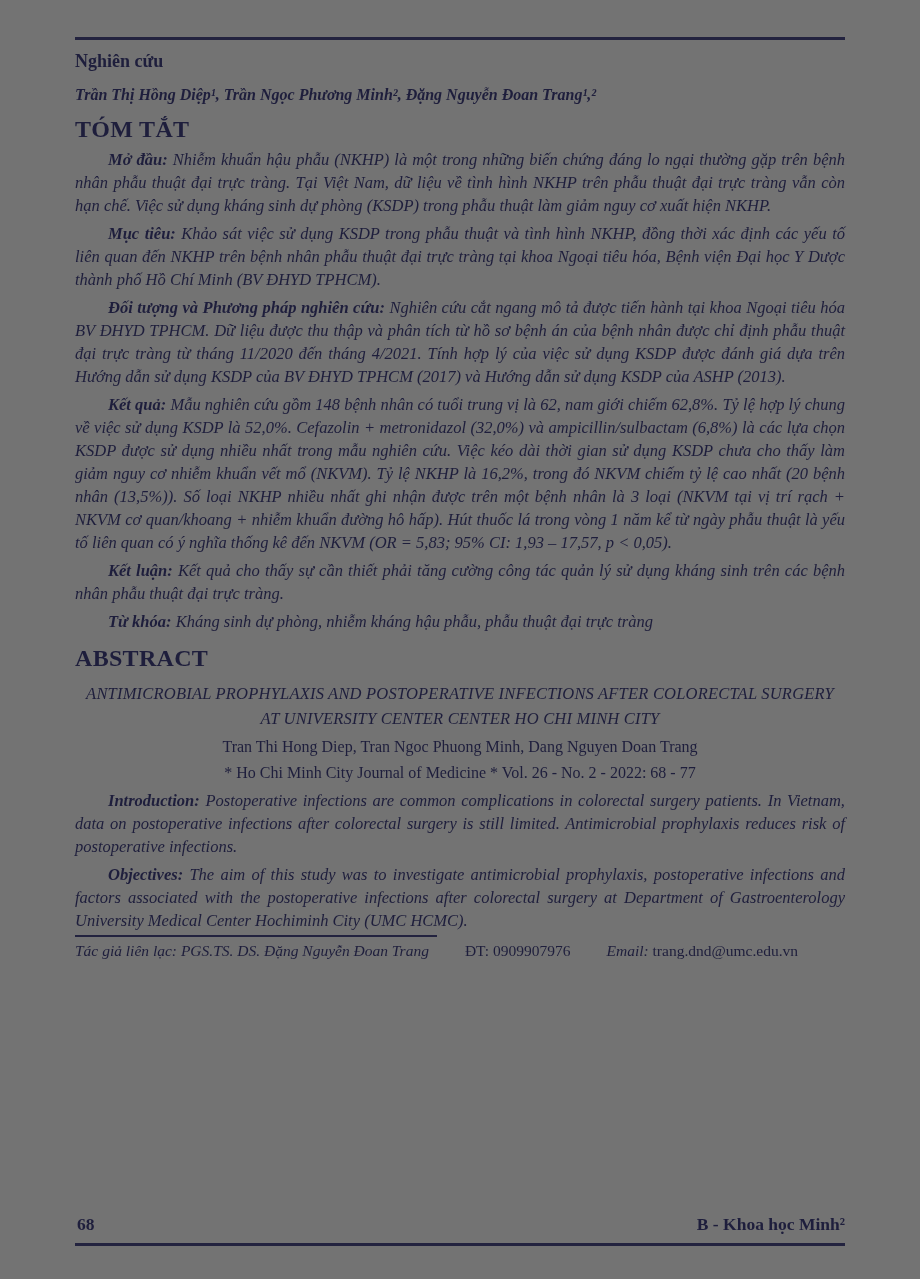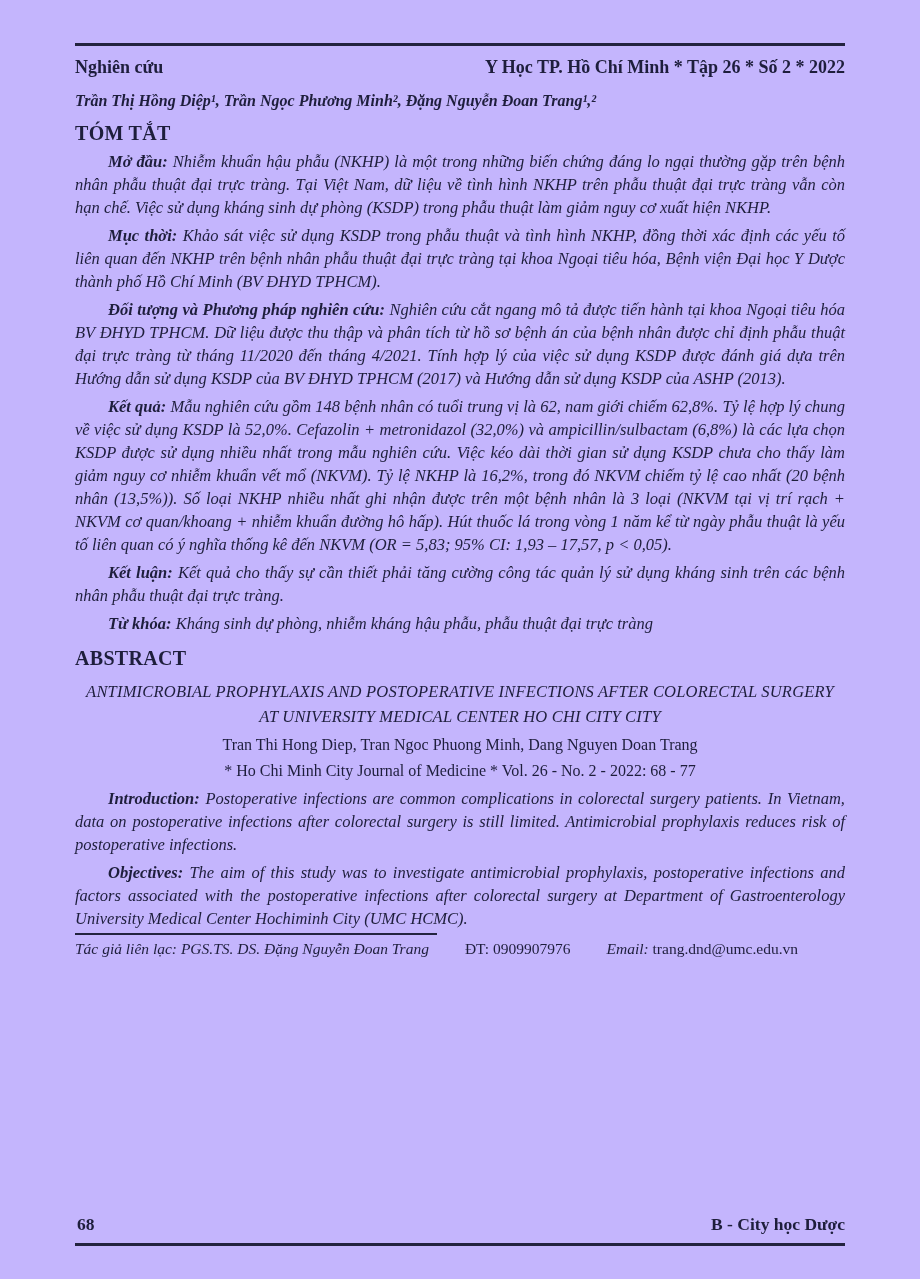--- a/index.html
+++ b/index.html
@@ -1,22 +1,22 @@
 <!DOCTYPE html>
 <html><head>
 <meta charset="utf-8">
 <style>
   * { box-sizing: border-box; }
   html, body { margin: 0; padding: 0; background: #ffffff; }
   .page {
     position: relative;
     width: 920px;
     height: 1279px;
-    background: #c4b5fd;
-    padding: 6px 75px;
+    background: #737373;
+    padding: 0 75px;
     overflow: hidden;
     font-family: "Liberation Serif", "DejaVu Serif", serif;
     color: #1e1e3c;
   }
   .rule { background: #23233f; }
   .top-rule { margin-top: 37px; height: 3px; }
   .header {
     display: flex;
     justify-content: space-between;
     align-items: baseline;
@@ -35,21 +35,21 @@
   .title .line { display: block; }
   .authors {
     margin-top: 14px;
     text-align: left;
     font-size: 16px;
     font-weight: bold;
     font-style: italic;
   }
   .section-heading {
     margin-top: 12px;
-    font-size: 20px;
+    font-size: 24px;
     font-weight: bold;
     letter-spacing: 0.3px;
   }
   .para {
     margin: 5px 0 0 0;
     font-size: 16.5px;
     font-style: italic;
     line-height: 23px;
     text-align: justify;
     text-indent: 33px;
@@ -108,55 +108,54 @@
 </style>
 </head>
 <body>
 
 <div class="page">
 
   <div class="rule top-rule"></div>
 
   <div class="header">
     <span>Nghiên cứu</span>
-    <span>Y Học TP. Hồ Chí Minh * Tập 26 * Số 2 * 2022</span>
   </div>
 
 
   <div class="authors">Trần Thị Hồng Diệp¹, Trần Ngọc Phương Minh², Đặng Nguyễn Đoan Trang¹,²</div>
 
   <div class="section-heading">TÓM TẮT</div>
 
   <p class="para">
     <span class="label">Mở đầu:</span><span> Nhiễm khuẩn hậu phẫu (NKHP) là một trong những biến chứng đáng lo ngại thường gặp trên bệnh nhân phẫu thuật đại trực tràng. Tại Việt Nam, dữ liệu về tình hình NKHP trên phẫu thuật đại trực tràng vẫn còn hạn chế. Việc sử dụng kháng sinh dự phòng (KSDP) trong phẫu thuật làm giảm nguy cơ xuất hiện NKHP.</span>
   </p>
 
   <p class="para">
-    <span class="label">Mục thời:</span><span> Khảo sát việc sử dụng KSDP trong phẫu thuật và tình hình NKHP, đồng thời xác định các yếu tố liên quan đến NKHP trên bệnh nhân phẫu thuật đại trực tràng tại khoa Ngoại tiêu hóa, Bệnh viện Đại học Y Dược thành phố Hồ Chí Minh (BV ĐHYD TPHCM).</span>
+    <span class="label">Mục tiêu:</span><span> Khảo sát việc sử dụng KSDP trong phẫu thuật và tình hình NKHP, đồng thời xác định các yếu tố liên quan đến NKHP trên bệnh nhân phẫu thuật đại trực tràng tại khoa Ngoại tiêu hóa, Bệnh viện Đại học Y Dược thành phố Hồ Chí Minh (BV ĐHYD TPHCM).</span>
   </p>
 
   <p class="para">
     <span class="label">Đối tượng và Phương pháp nghiên cứu:</span><span> Nghiên cứu cắt ngang mô tả được tiến hành tại khoa Ngoại tiêu hóa BV ĐHYD TPHCM. Dữ liệu được thu thập và phân tích từ hồ sơ bệnh án của bệnh nhân được chỉ định phẫu thuật đại trực tràng từ tháng 11/2020 đến tháng 4/2021. Tính hợp lý của việc sử dụng KSDP được đánh giá dựa trên Hướng dẫn sử dụng KSDP của BV ĐHYD TPHCM (2017) và Hướng dẫn sử dụng KSDP của ASHP (2013).</span>
   </p>
 
   <p class="para">
     <span class="label">Kết quả:</span><span> Mẫu nghiên cứu gồm 148 bệnh nhân có tuổi trung vị là 62, nam giới chiếm 62,8%. Tỷ lệ hợp lý chung về việc sử dụng KSDP là 52,0%. Cefazolin + metronidazol (32,0%) và ampicillin/sulbactam (6,8%) là các lựa chọn KSDP được sử dụng nhiều nhất trong mẫu nghiên cứu. Việc kéo dài thời gian sử dụng KSDP chưa cho thấy làm giảm nguy cơ nhiễm khuẩn vết mổ (NKVM). Tỷ lệ NKHP là 16,2%, trong đó NKVM chiếm tỷ lệ cao nhất (20 bệnh nhân (13,5%)). Số loại NKHP nhiều nhất ghi nhận được trên một bệnh nhân là 3 loại (NKVM tại vị trí rạch + NKVM cơ quan/khoang + nhiễm khuẩn đường hô hấp). Hút thuốc lá trong vòng 1 năm kể từ ngày phẫu thuật là yếu tố liên quan có ý nghĩa thống kê đến NKVM (OR = 5,83; 95% CI: 1,93 – 17,57, p &lt; 0,05).</span>
   </p>
 
   <p class="para">
     <span class="label">Kết luận:</span><span> Kết quả cho thấy sự cần thiết phải tăng cường công tác quản lý sử dụng kháng sinh trên các bệnh nhân phẫu thuật đại trực tràng.</span>
   </p>
 
   <p class="para">
     <span class="label">Từ khóa:</span><span> Kháng sinh dự phòng, nhiễm kháng hậu phẫu, phẫu thuật đại trực tràng</span>
   </p>
 
   <div class="section-heading">ABSTRACT</div>
 
-  <div class="abstract-title">ANTIMICROBIAL PROPHYLAXIS AND POSTOPERATIVE INFECTIONS AFTER COLORECTAL SURGERY AT UNIVERSITY MEDICAL CENTER HO CHI CITY CITY</div>
+  <div class="abstract-title">ANTIMICROBIAL PROPHYLAXIS AND POSTOPERATIVE INFECTIONS AFTER COLORECTAL SURGERY AT UNIVERSITY CENTER CENTER HO CHI MINH CITY</div>
 
   <div class="abstract-authors">Tran Thi Hong Diep, Tran Ngoc Phuong Minh, Dang Nguyen Doan Trang</div>
 
   <div class="journal-line">* Ho Chi Minh City Journal of Medicine * Vol. 26 - No. 2 - 2022: 68 - 77</div>
 
   <p class="para">
     <span class="label">Introduction:</span><span> Postoperative infections are common complications in colorectal surgery patients. In Vietnam, data on postoperative infections after colorectal surgery is still limited. Antimicrobial prophylaxis reduces risk of postoperative infections.</span>
   </p>
 
   <p class="para">
@@ -173,18 +172,18 @@
       <span>0909907976</span>
     </span>
     <span>
       <span class="contact-label">Email:</span>
       <span>trang.dnd@umc.edu.vn</span>
     </span>
   </div>
 
   <div class="footer">
     <span>68</span>
-    <span>B - City học Dược</span>
+    <span>B - Khoa học Minh²</span>
   </div>
 
   <div class="rule bottom-rule"></div>
 
 </div>
 
 </body></html>

